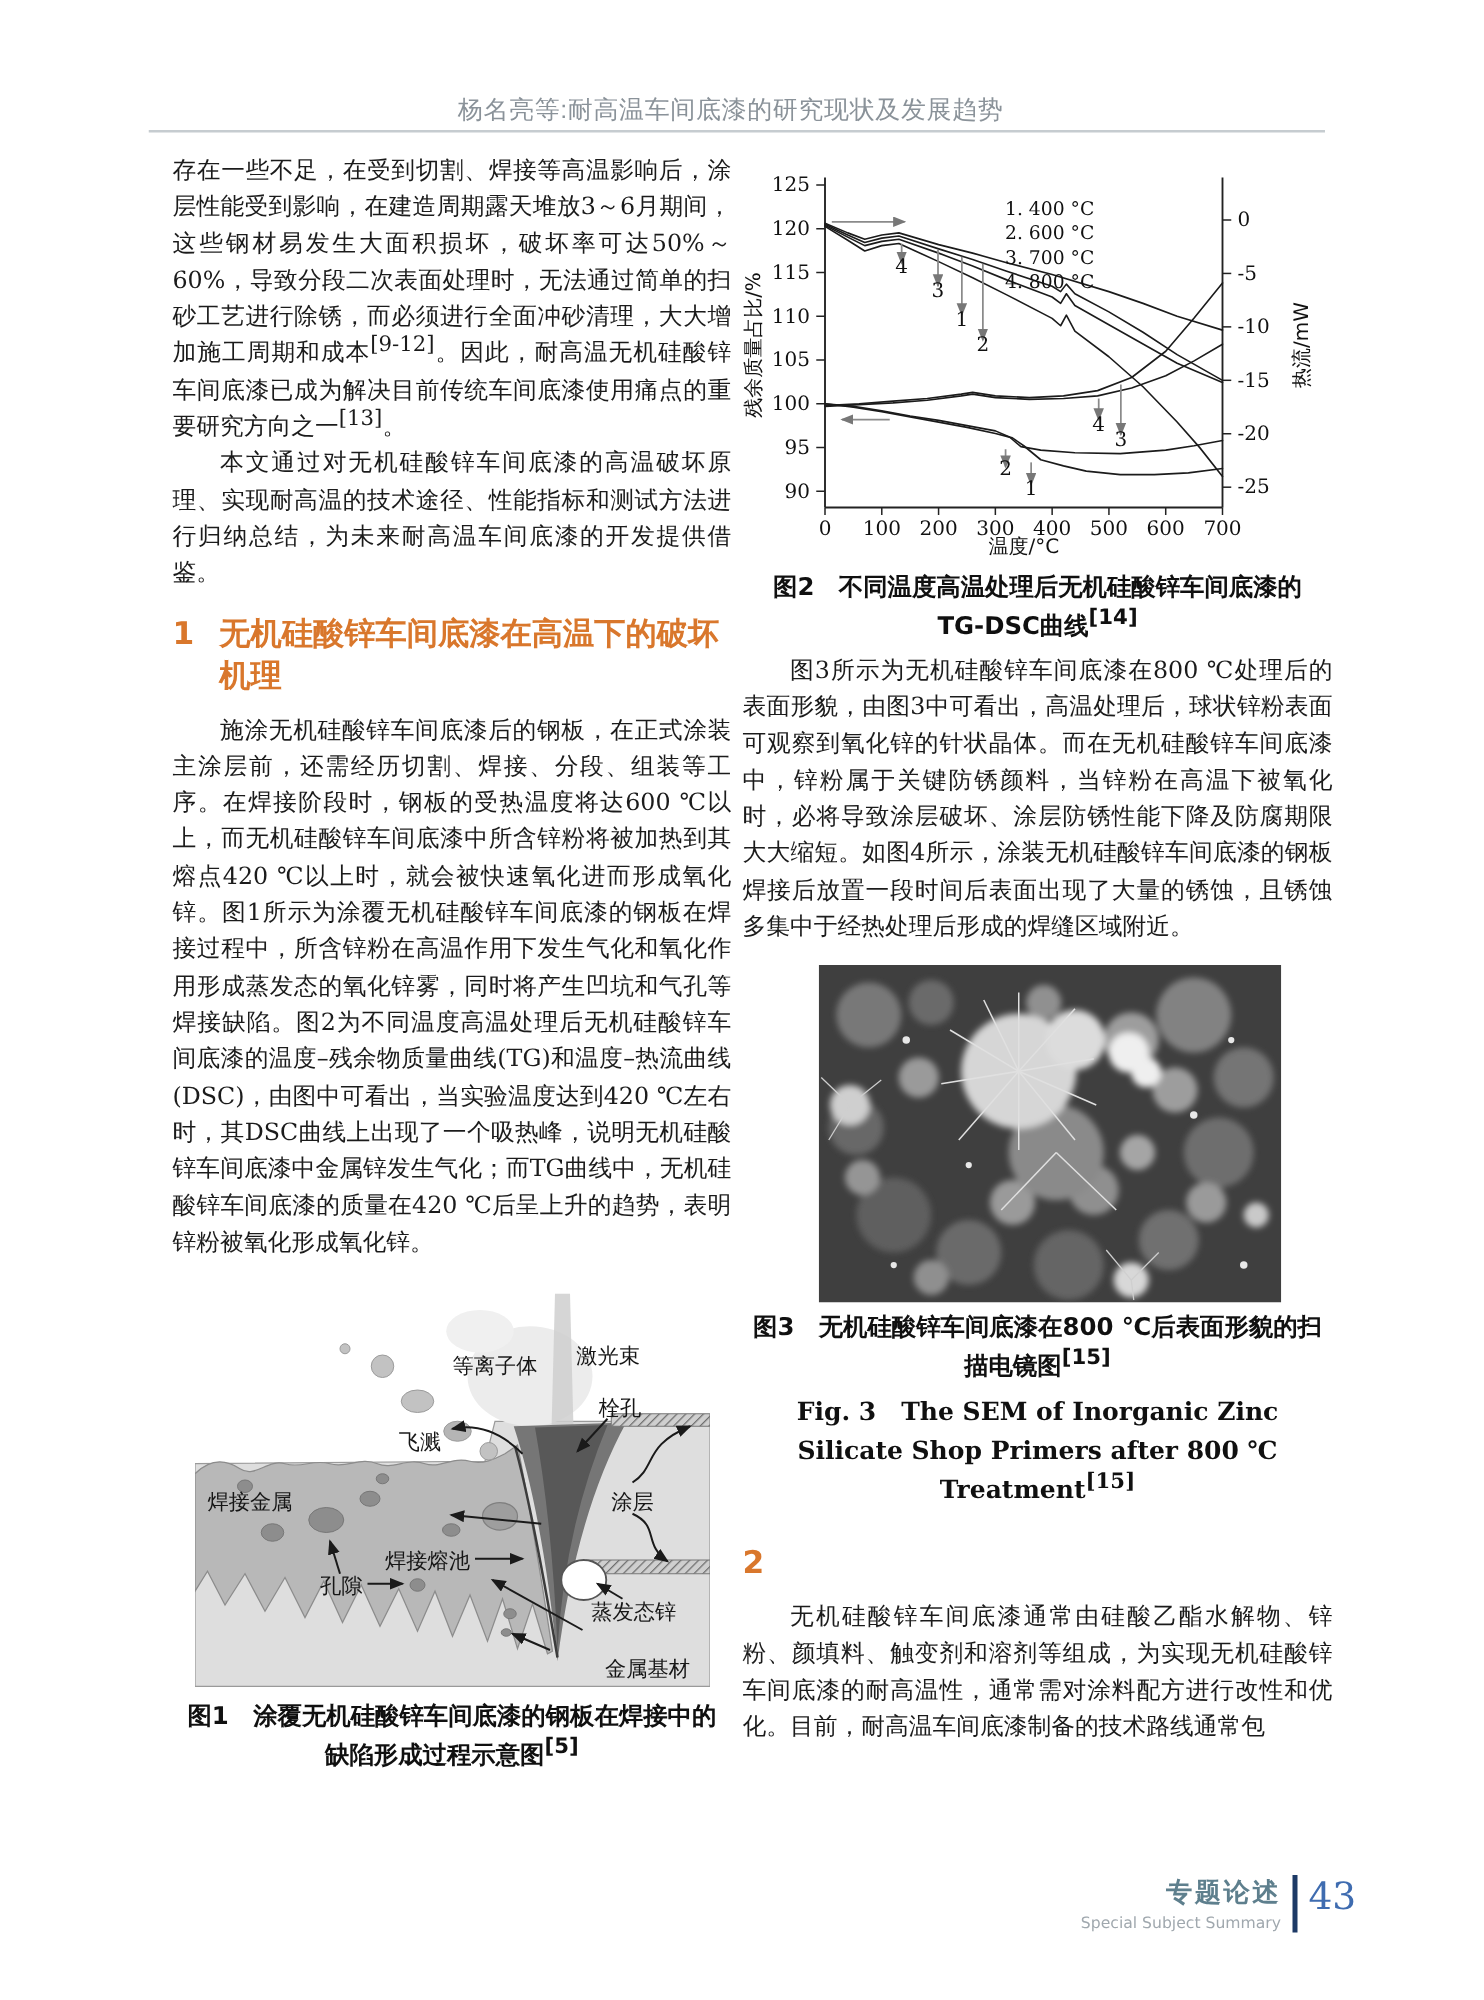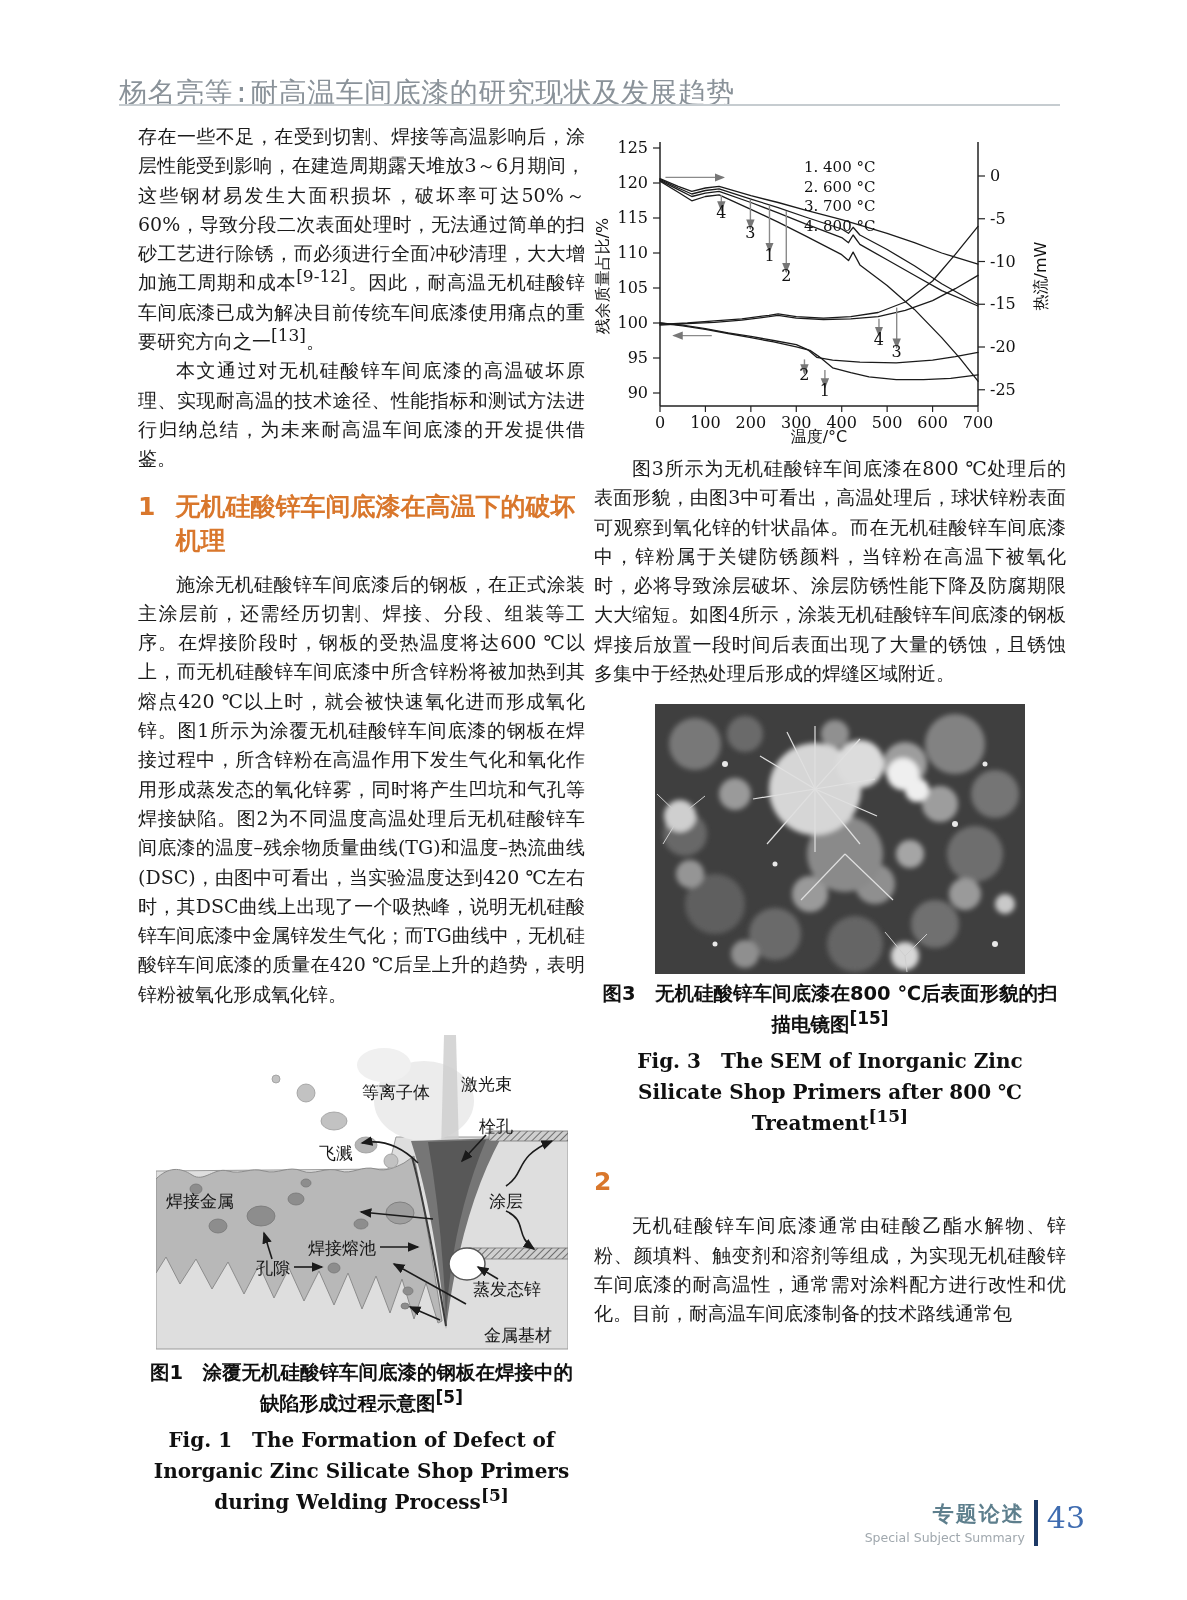--- a/index.html
+++ b/index.html
@@ -1,19 +1,19 @@
 <!DOCTYPE html>
 <html><head>
 <meta charset="utf-8">
 <style>
   html,body{margin:0;padding:0}
   body{width:1187px;height:1600px;background:#ffffff;position:relative;overflow:hidden;
        font-family:"DejaVu Serif","Liberation Serif",serif;color:#1b1b1b}
-  .running-head{position:absolute;top:74px;left:119px;width:931px;text-align:left;
-       font-size:28px;color:#8a9299;font-family:Liberation Mono, monospace;letter-spacing:.5px}
+  .running-head{position:absolute;top:74px;left:119px;width:931px;text-align:center;
+       font-size:20px;color:#8a9299;font-family:Liberation Sans, sans-serif;letter-spacing:.5px}
   .head-rule{position:absolute;top:104px;left:119px;width:941px;height:2px;background:#c6ccd0}
   .col{position:absolute}
   .col-left{left:138px;top:122px;width:447px}
   .col-right{left:594px;top:136px;width:472px}
   p.body{margin:0;font-size:19px;line-height:29.3px;text-align:justify}
   p.indent{text-indent:2em}
   sup{font-size:17px;line-height:0}
   .sec-head{display:flex;gap:20px;margin:16px 0 12px;color:#d9772c;font-weight:bold;
        font-family:"DejaVu Sans","Liberation Sans",sans-serif;font-size:25px;line-height:34px}
   .sec-num{flex:0 0 auto}
@@ -134,21 +134,20 @@
     <text class="dlab" x="163" y="138">飞溅</text>
     <text class="dlab" x="10" y="186">焊接金属</text>
     <text class="dlab" x="333" y="186">涂层</text>
     <text class="dlab" x="152" y="233">焊接熔池</text>
     <text class="dlab" x="100" y="253">孔隙</text>
     <text class="dlab" x="317" y="274">蒸发态锌</text>
     <text class="dlab" x="328" y="320">金属基材</text>
   </svg>
 
   <div class="cap cap-zh">图1　涂覆无机硅酸锌车间底漆的钢板在焊接中的缺陷形成过程示意图<sup>[5]</sup></div>
-  <div class="cap cap-en">Fig. 1　The Formation of Defect of Inorganic Zinc Silicate Shop Primers during Welding Process<sup>[5]</sup></div>
 </div>
 
 <div class="col col-right">
 
   <svg class="fig" width="470" height="312" viewBox="0 0 470 312">
     <defs>
       <marker id="arrG" markerWidth="9" markerHeight="9" refX="6.5" refY="3" orient="auto">
         <path d="M0,0L7.5,3L0,6Z" fill="#777"></path>
       </marker>
     </defs>
@@ -229,20 +228,21 @@
         <line x1="230.90571428571428" y1="233.90000000000003" x2="230.90571428571428" y2="251.40000000000003" class="ann" marker-end="url(#arrG)"></line>
         <text x="230.90571428571428" y="259.80000000000007" class="annt" text-anchor="middle">1</text>
         <line x1="71.45142857142856" y1="41.40000000000002" x2="129.6" y2="41.40000000000002" class="ann" marker-end="url(#arrG)"></line>
         <line x1="117.78857142857143" y1="199.59999999999997" x2="79.62857142857143" y2="199.59999999999997" class="ann" marker-end="url(#arrG)"></line>
       </g>
     <text class="axt" x="14" y="140" transform="rotate(-90 14 140)" text-anchor="middle">残余质量占比/%</text>
     <text class="axt" x="452" y="140" transform="rotate(-90 452 140)" text-anchor="middle">热流/mW</text>
     <text class="axt" x="225" y="306" text-anchor="middle">温度/°C</text>
   </svg>
 
+  <div class="cap cap-zh">图2　不同温度高温处理后无机硅酸锌车间底漆的TG-DSC曲线<sup>[14]</sup></div>
 
   <p class="body indent" style="margin-top:6px">图3所示为无机硅酸锌车间底漆在800 ℃处理后的表面形貌，由图3中可看出，高温处理后，球状锌粉表面可观察到氧化锌的针状晶体。而在无机硅酸锌车间底漆中，锌粉属于关键防锈颜料，当锌粉在高温下被氧化时，必将导致涂层破坏、涂层防锈性能下降及防腐期限大大缩短。如图4所示，涂装无机硅酸锌车间底漆的钢板焊接后放置一段时间后表面出现了大量的锈蚀，且锈蚀多集中于经热处理后形成的焊缝区域附近。</p>
 
   <svg class="fig" width="370" height="270" viewBox="0 0 370 270" style="margin:16px 0 0 61px">
     <defs>
         <filter id="soft">
           <feGaussianBlur stdDeviation="2.5"></feGaussianBlur>
         </filter>
       </defs>
     <rect width="370" height="270" fill="#3f3f3f"></rect>

